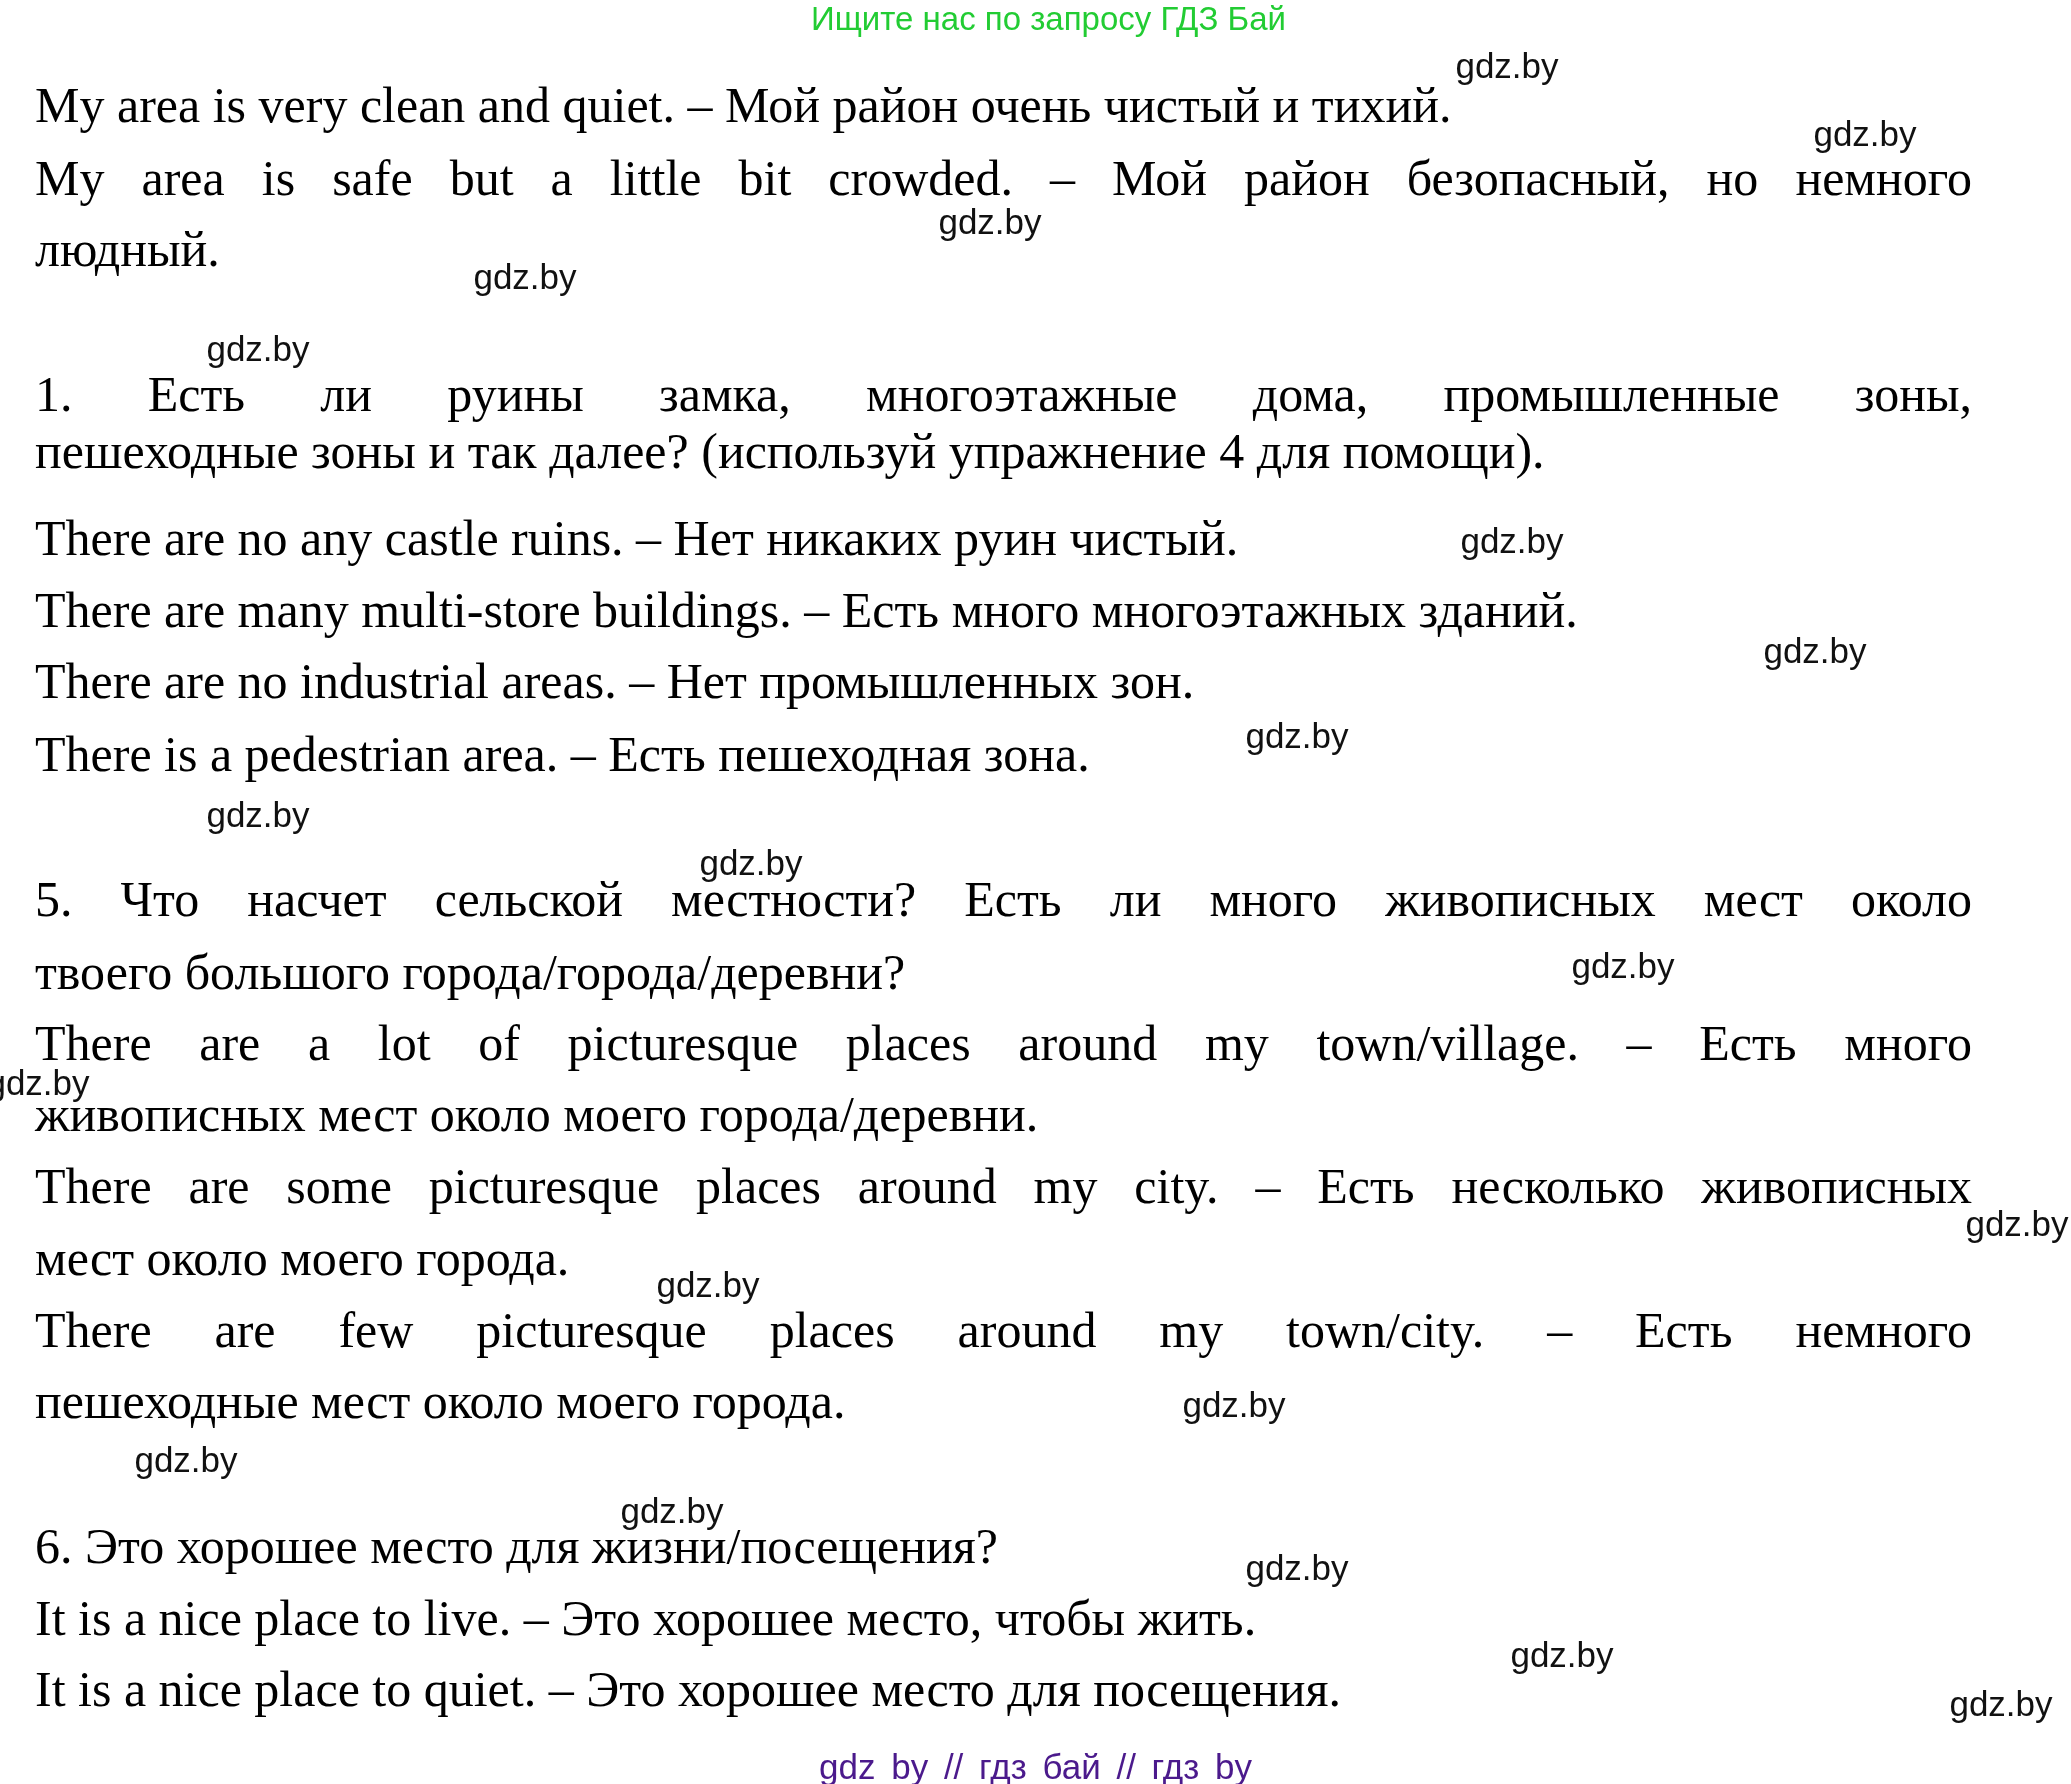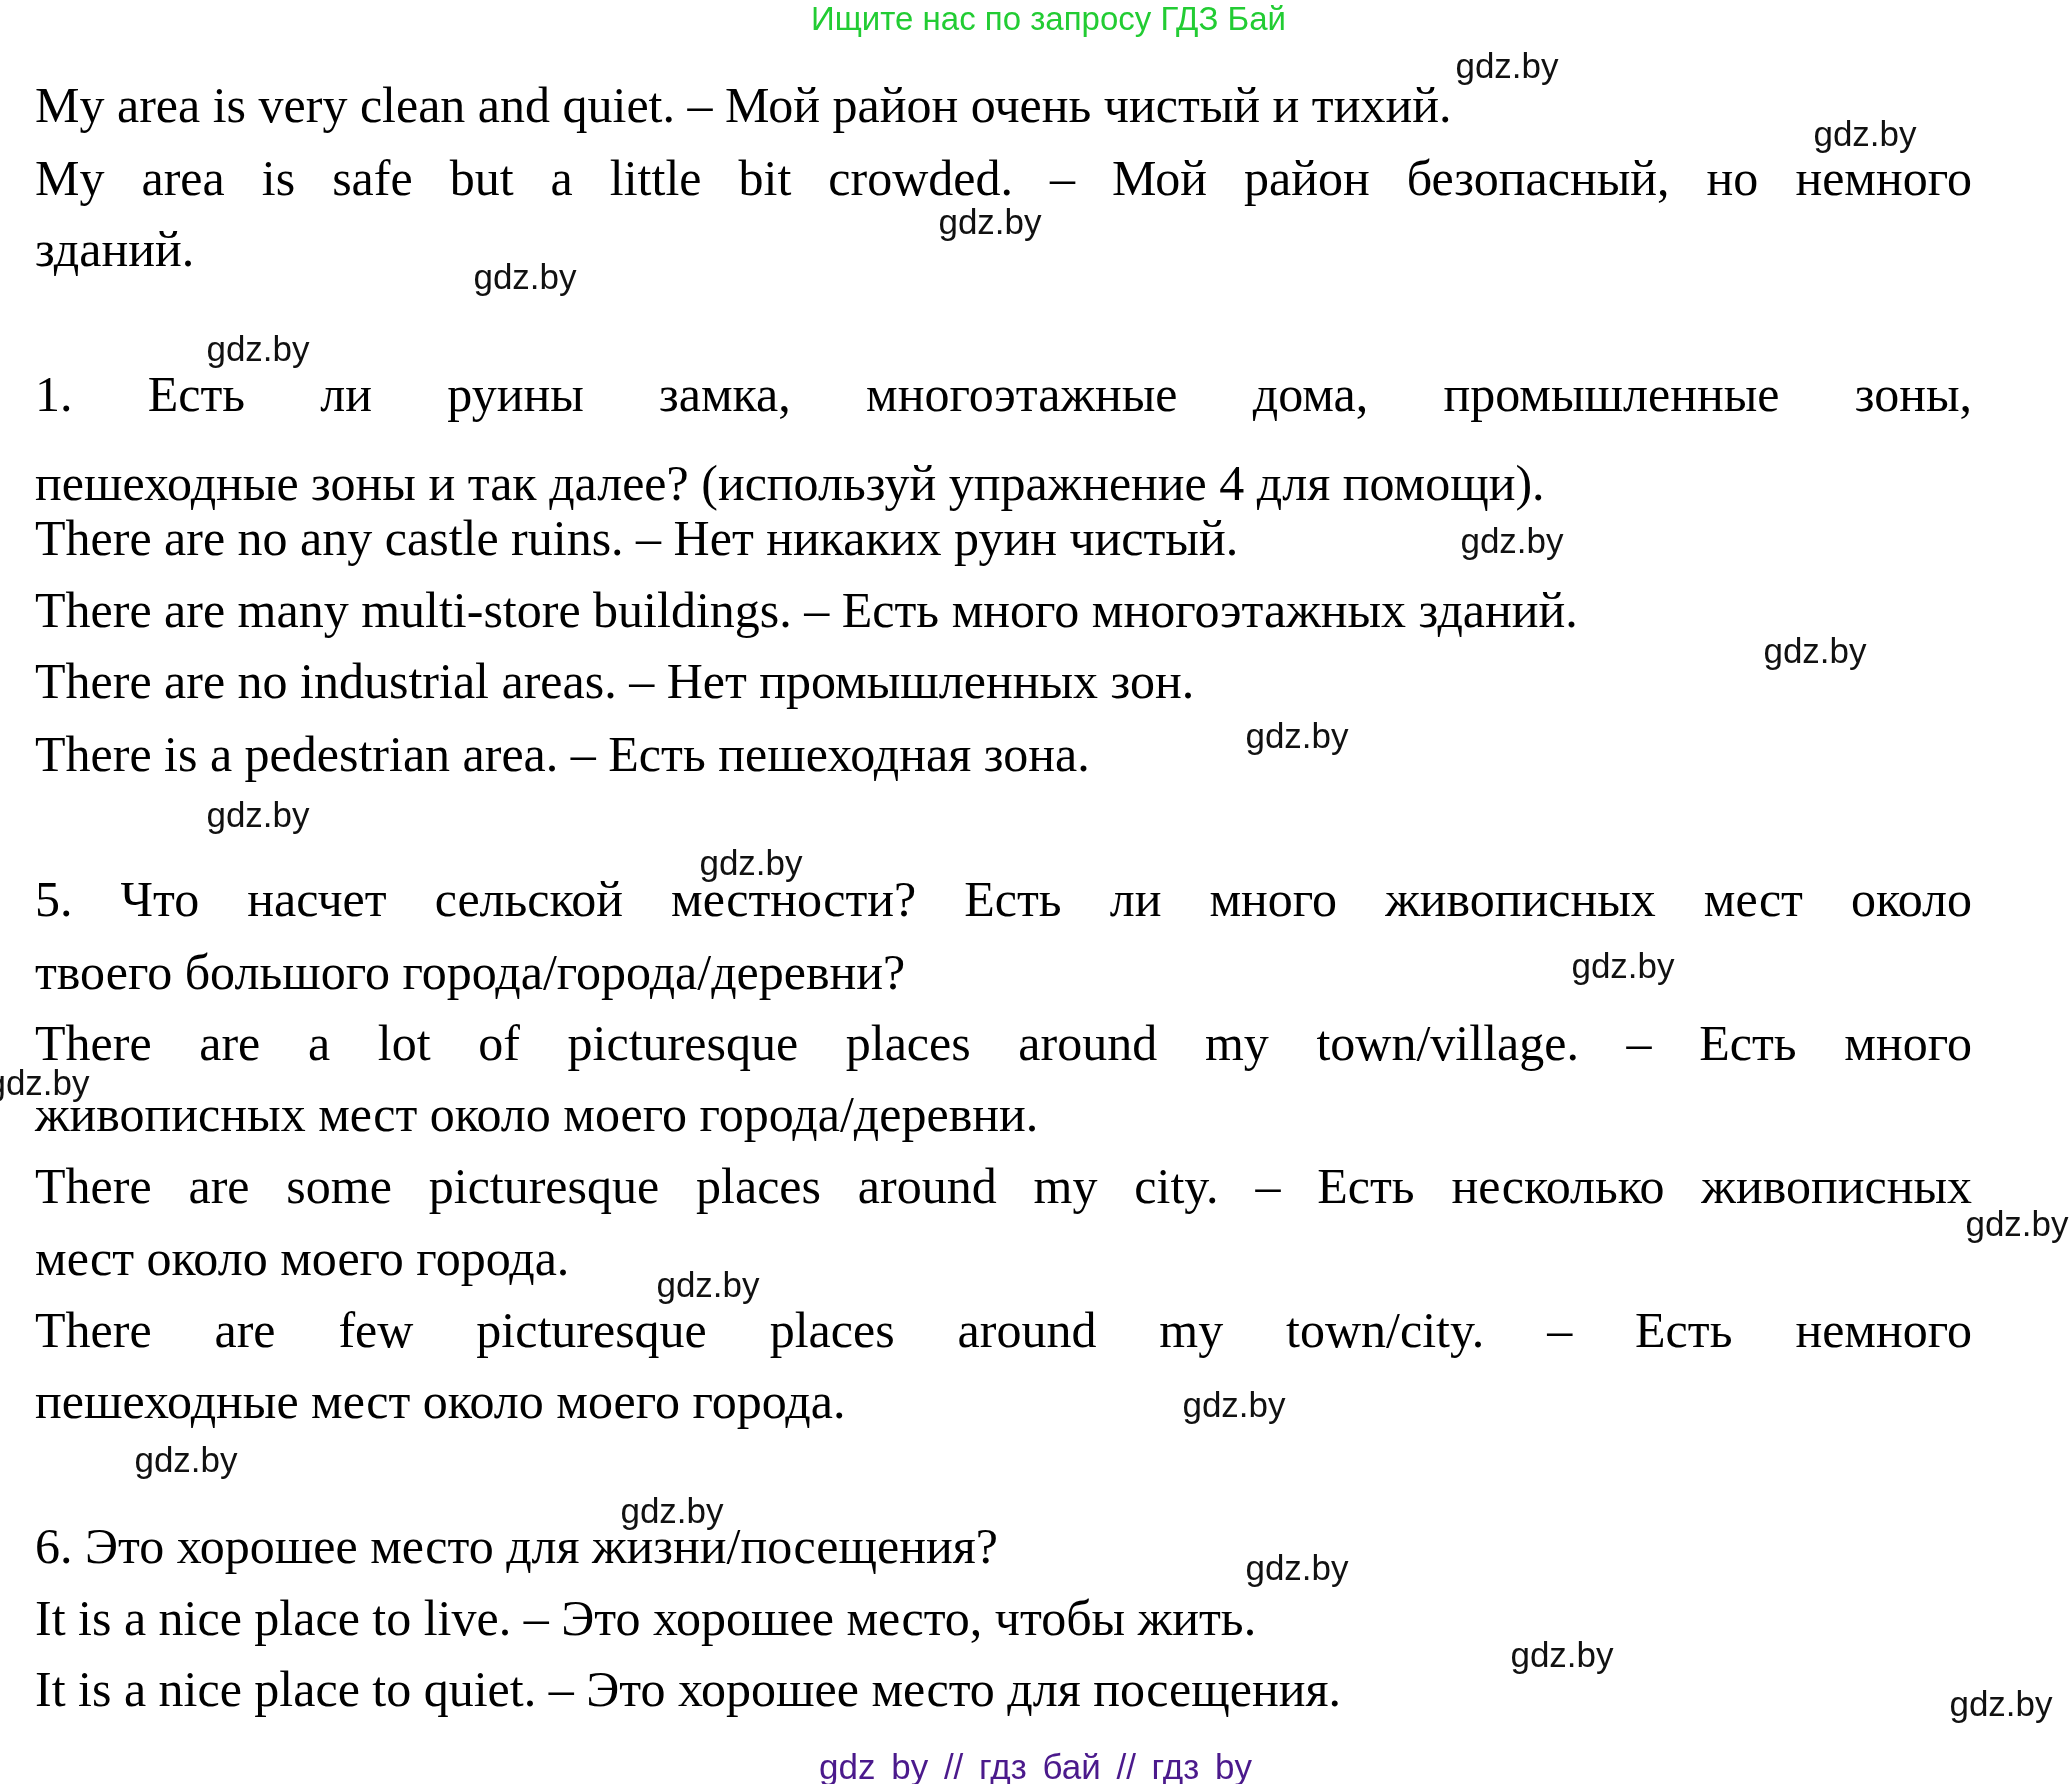--- a/index.html
+++ b/index.html
@@ -30,24 +30,24 @@
   }
 </style>
 </head>
 <body>
 
 <div class="header">Ищите нас по запросу ГДЗ Бай</div>
 
 <div>
   <div class="line" style="top:76px">My area is very clean and quiet. – Мой район очень чистый и тихий.</div>
   <div class="line justify" style="top:149px">My area is safe but a little bit crowded. – Мой район безопасный, но немного</div>
-  <div class="line" style="top:220px">зданий.</div>
+  <div class="line" style="top:220px">людный.</div>
 
   <div class="line justify" style="top:365px">1. Есть ли руины замка, многоэтажные дома, промышленные зоны,</div>
-  <div class="line" style="top:454px">пешеходные зоны и так далее? (используй упражнение 4 для помощи).</div>
+  <div class="line" style="top:422px">пешеходные зоны и так далее? (используй упражнение 4 для помощи).</div>
   <div class="line" style="top:509px">There are no any castle ruins. – Нет никаких руин чистый.</div>
   <div class="line" style="top:581px">There are many multi-store buildings. – Есть много многоэтажных зданий.</div>
   <div class="line" style="top:652px">There are no industrial areas. – Нет промышленных зон.</div>
   <div class="line" style="top:725px">There is a pedestrian area. – Есть пешеходная зона.</div>
 
   <div class="line justify" style="top:870px">5. Что насчет сельской местности? Есть ли много живописных мест около</div>
   <div class="line" style="top:943px">твоего большого города/города/деревни?</div>
   <div class="line justify" style="top:1014px">There are a lot of picturesque places around my town/village. – Есть много</div>
   <div class="line" style="top:1085px">живописных мест около моего города/деревни.</div>
   <div class="line justify" style="top:1157px">There are some picturesque places around my city. – Есть несколько живописных</div>

